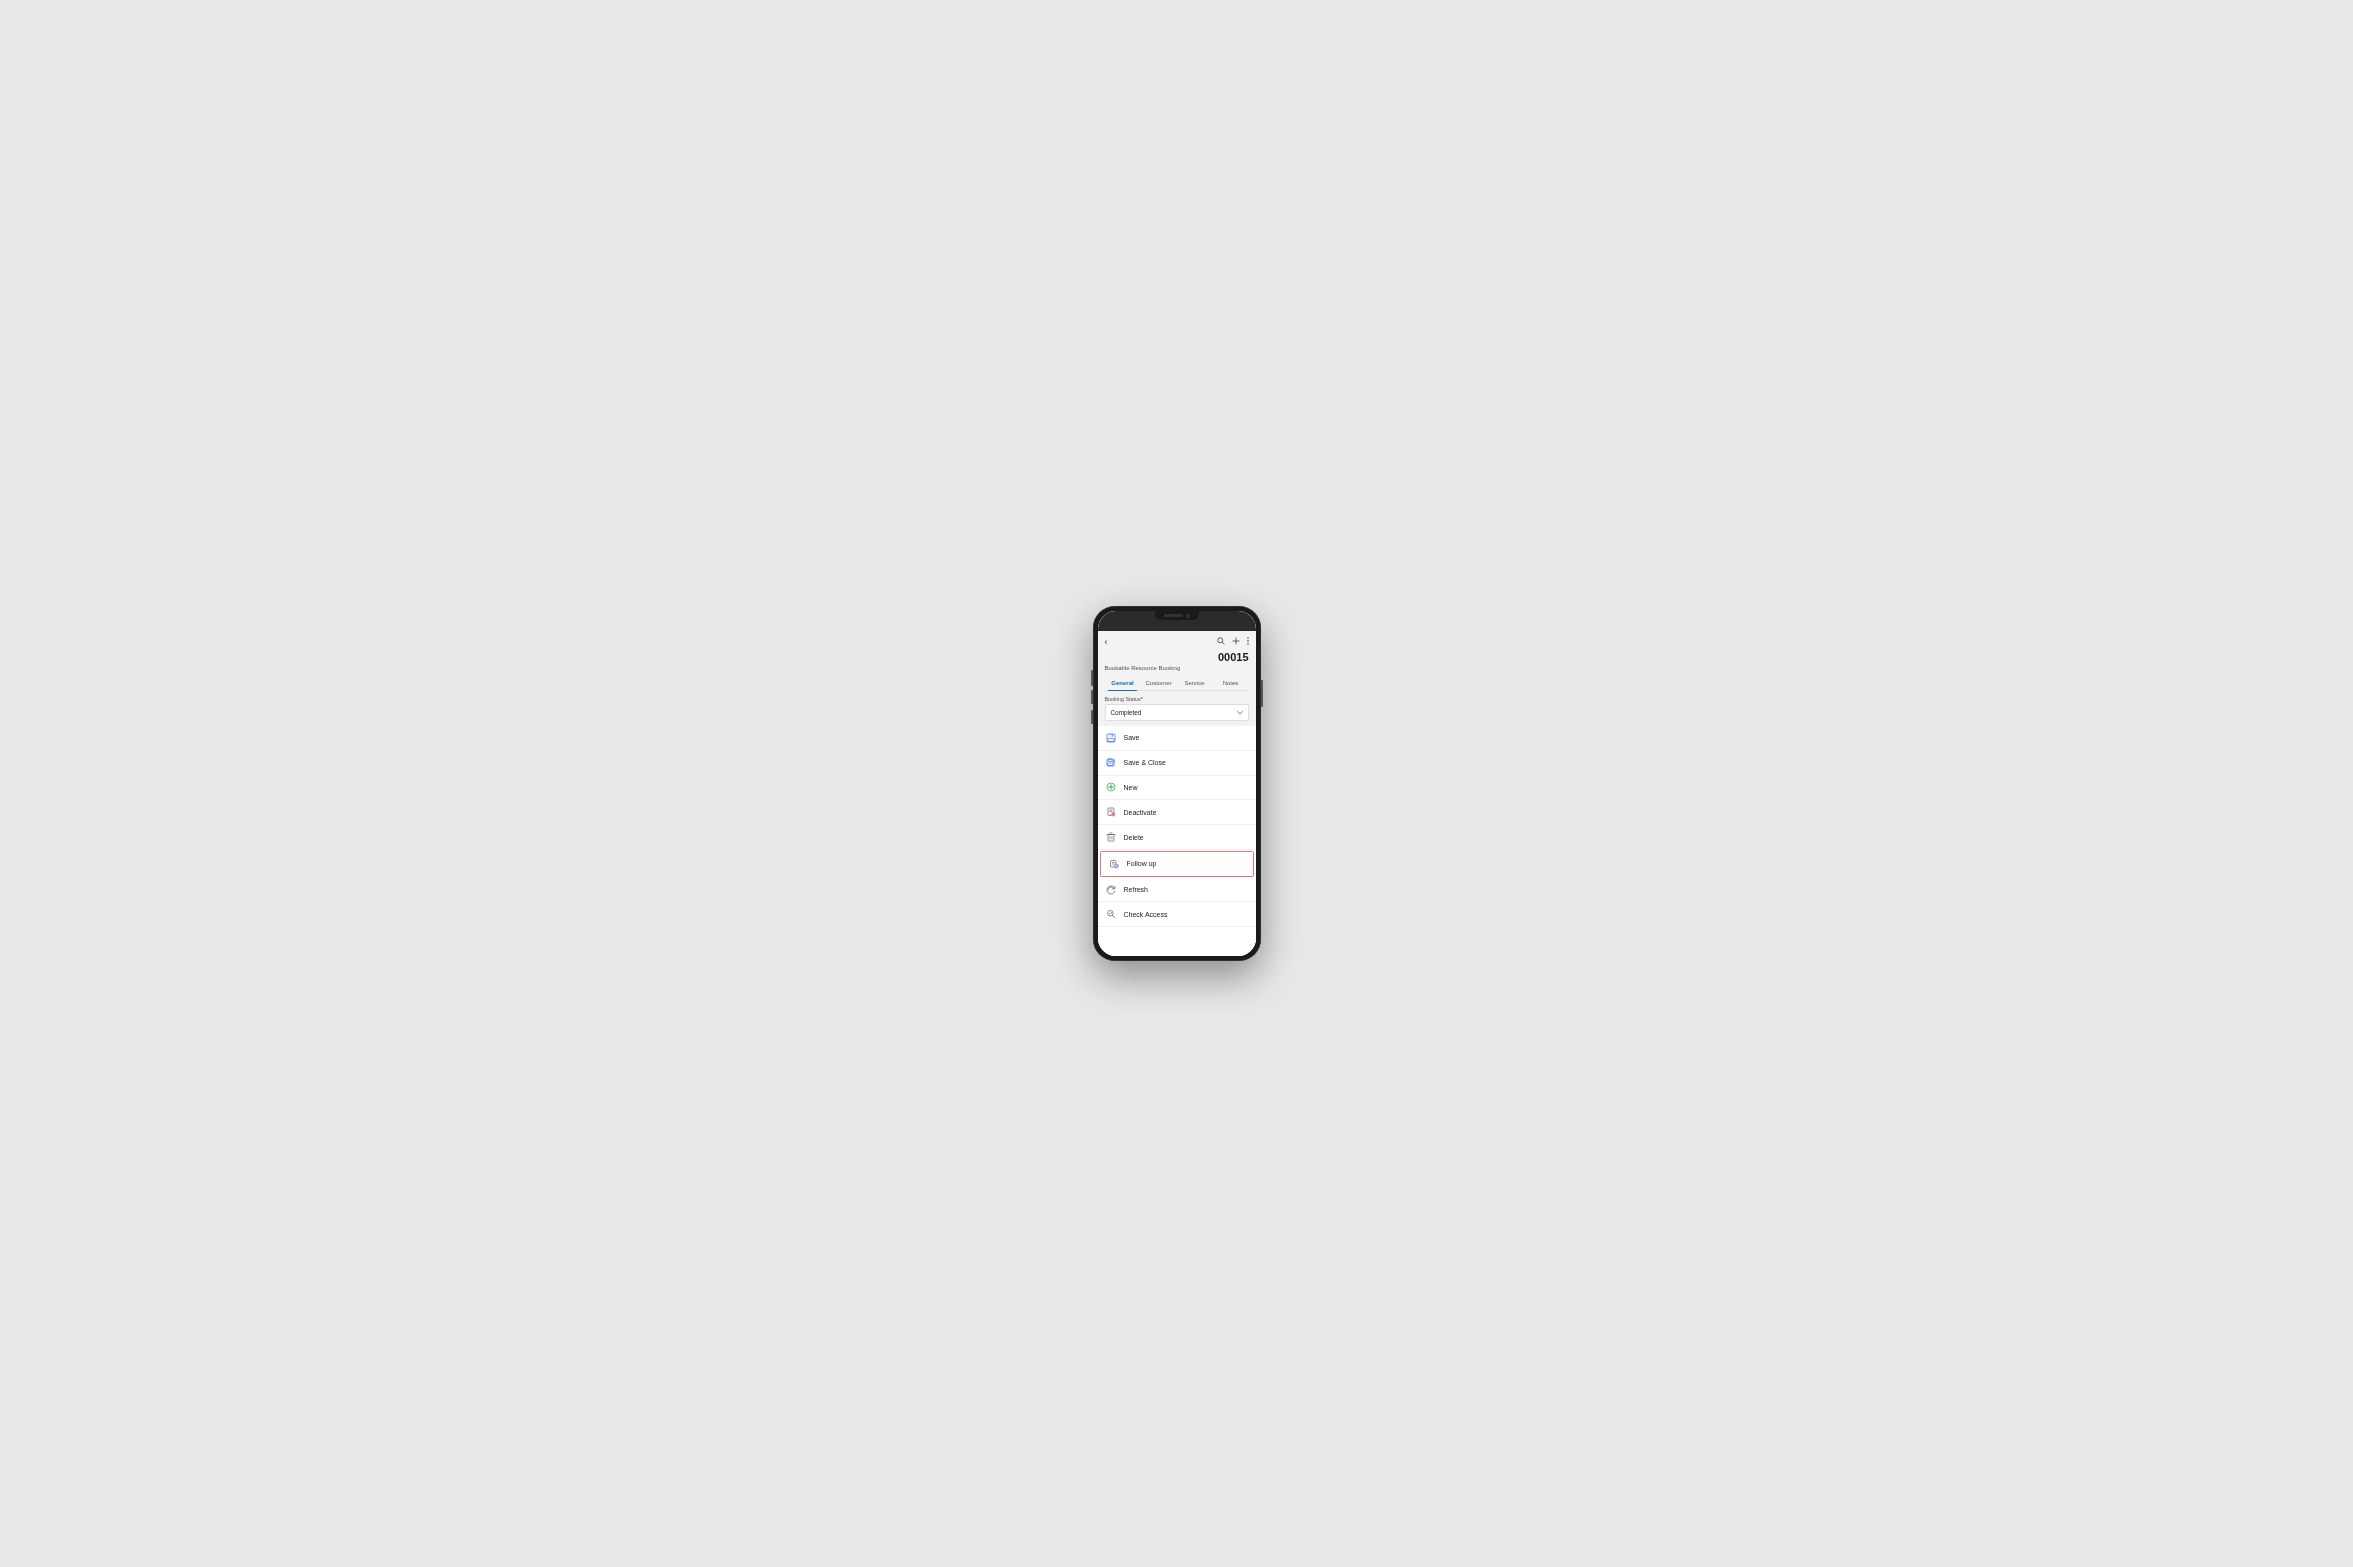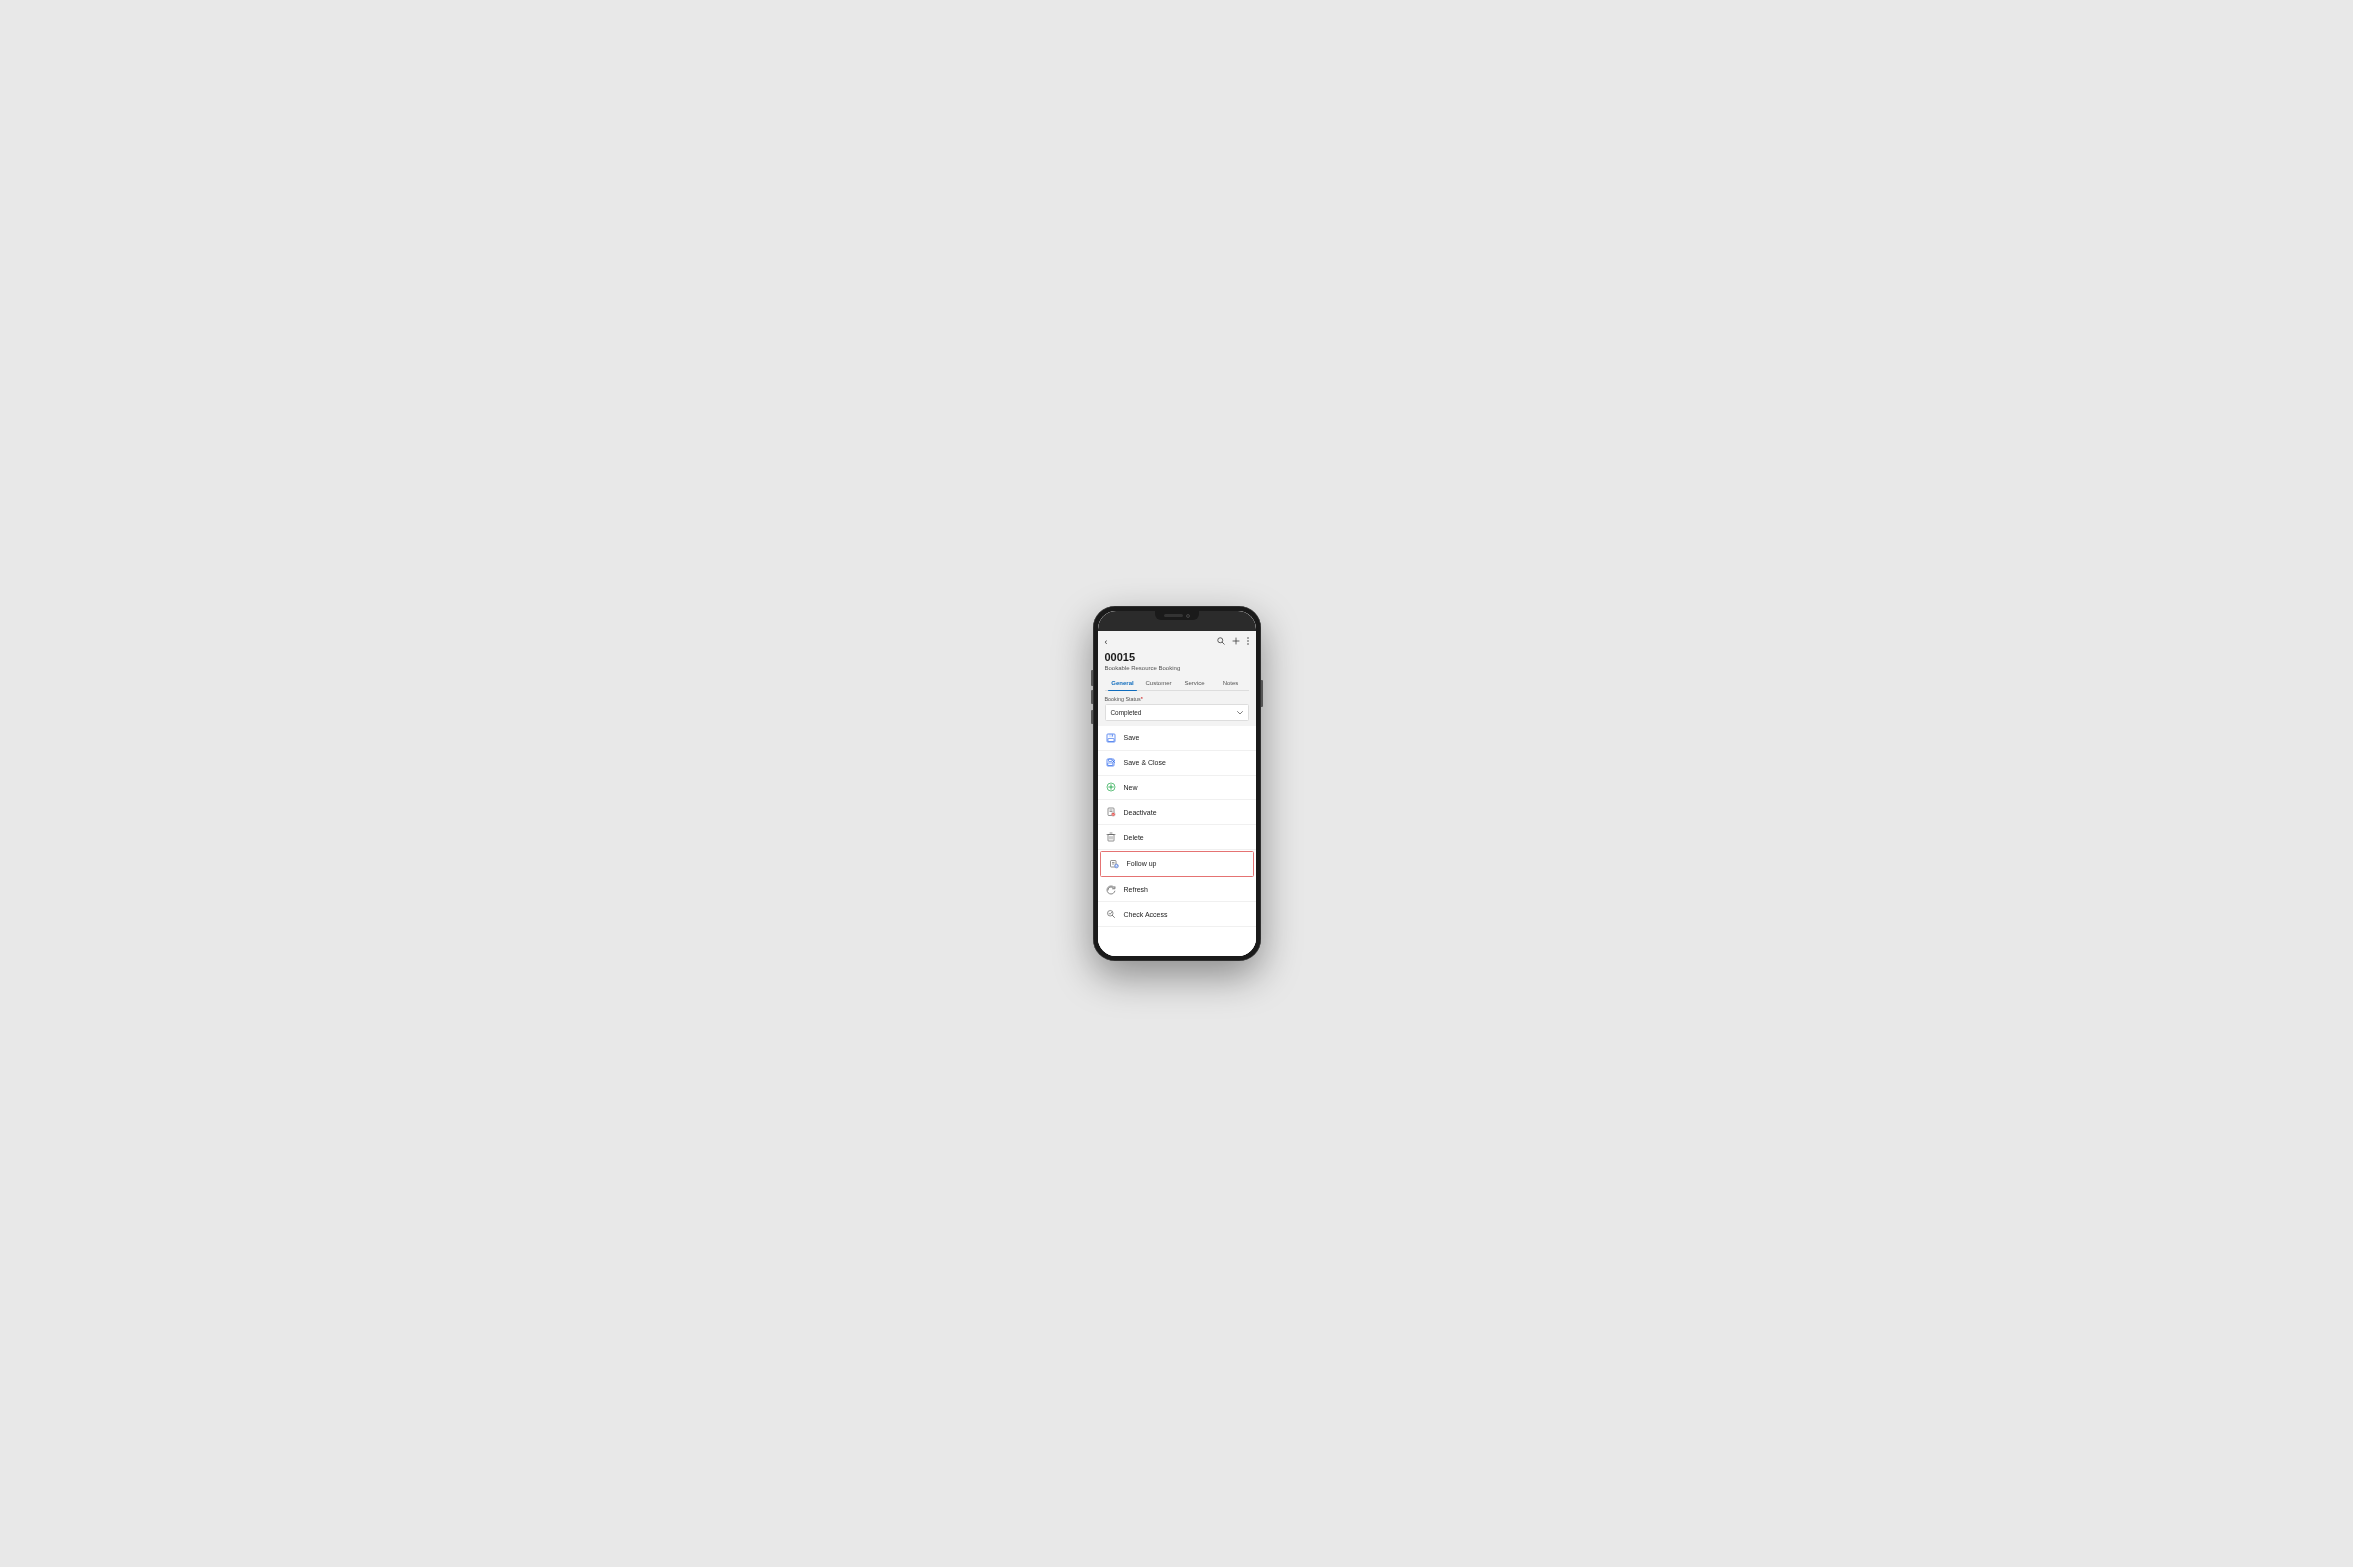--- a/index.html
+++ b/index.html
@@ -143,20 +143,21 @@
       font-size: 8px;
       cursor: pointer;
     }
 
     .record-id {
       font-size: 11px;
       font-weight: 700;
       color: #1a1a1a;
       line-height: 1;
       margin-bottom: 2px;
+      text-align: right;
     }
 
     .record-subtitle {
       font-size: 6px;
       color: #555;
       margin-bottom: 5px;
     }
 
     
     .tabs {

